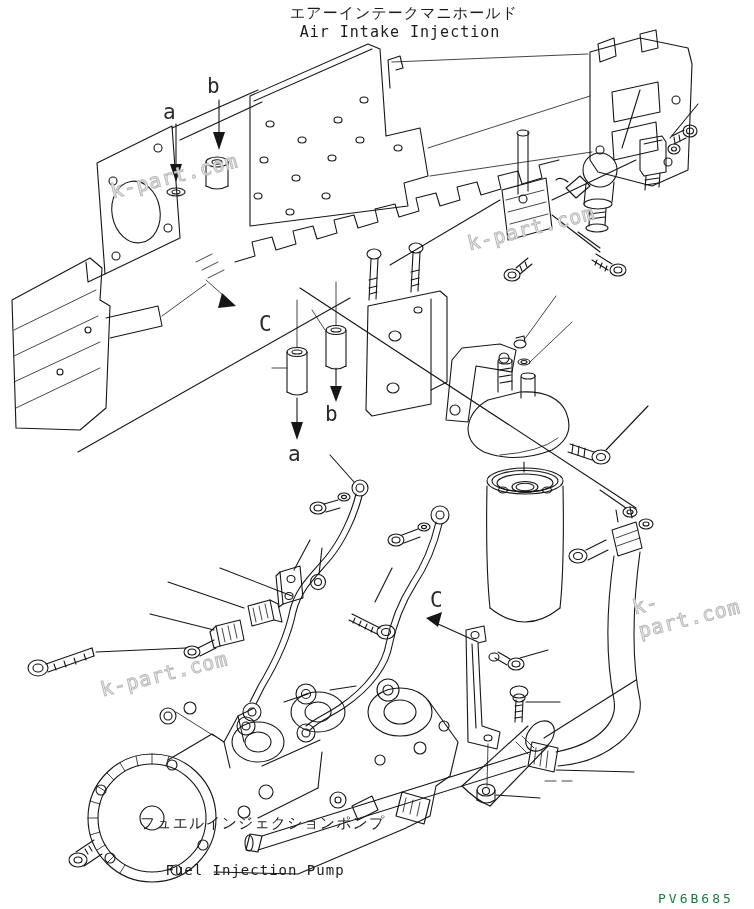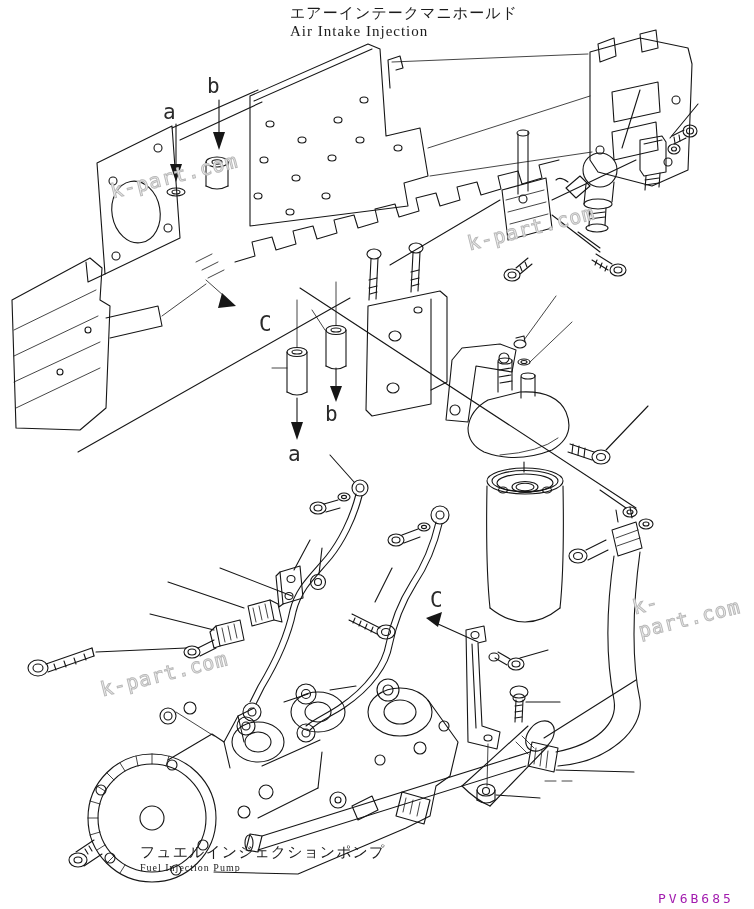--- a/index.html
+++ b/index.html
@@ -3,25 +3,25 @@
 <meta charset="utf-8">
 <style>
   html,body{margin:0;padding:0;background:#ffffff;}
   #page{position:relative;width:754px;height:909px;background:#ffffff;overflow:hidden;
         font-family:"DejaVu Sans Mono","Liberation Mono",monospace;}
   #art{position:absolute;left:0;top:0;}
   #art *{fill:none;stroke:#161616;stroke-width:1.1;stroke-linecap:round;stroke-linejoin:round;}
   #art .fill{fill:#161616;stroke:none;}
   #art .thin{stroke-width:0.8;}
   .lbl{position:absolute;color:#1c1c1c;white-space:nowrap;}
-  .title{font-size:15px;letter-spacing:1px;text-align:left;width:220px;font-family:Liberation Serif, serif;}
+  .title{font-size:15px;letter-spacing:1px;text-align:center;width:220px;}
   .seclbl{font-size:21px;color:#2a2a2a;}
   .wm{position:absolute;font-size:20px;letter-spacing:1px;color:#efefef;
       -webkit-text-stroke:1px #b9b9b9;transform:rotate(-14deg);transform-origin:left top;}
-  .code{font-size:13px;letter-spacing:3px;color:#a21caf;}
+  .code{font-size:13px;letter-spacing:3px;color:#15803d;}
 </style>
 </head>
 <body>
 
 <div id="page">
 
   <svg id="art" width="754" height="909" viewBox="0 0 754 909">
 
     <g>
       <path d="M97,163 L172,126 L180,238 L105,274 Z"></path>
@@ -492,22 +492,22 @@
       <path d="M322,548 L319,574"></path>
       <path d="M626,508 L600,490"></path>
       <path d="M496,795 L540,798"></path>
       <path d="M520,658 L548,650"></path>
     </g>
   </svg>
 
   <div class="lbl title" style="left:290px;top:4px;">エアーインテークマニホールド</div>
   <div class="lbl title" style="left:290px;top:23px;">Air Intake Injection</div>
 
-  <div class="lbl title" style="left:140px;top:843px;width:230px;">フュエルインジェクションポンプ</div>
-  <div class="lbl title" style="left:140px;top:862px;width:230px;font-size:10px;">Fuel Injection Pump</div>
+  <div class="lbl title" style="left:140px;top:814px;width:230px;">フュエルインジェクションポンプ</div>
+  <div class="lbl title" style="left:140px;top:862px;width:230px;font-size:14px;">Fuel Injection Pump</div>
 
   <div class="lbl code" style="left:658px;top:891px;">PV6B685</div>
 
   <div class="lbl seclbl" style="left:163px;top:100px;">a</div>
   <div class="lbl seclbl" style="left:207px;top:74px;">b</div>
   <div class="lbl seclbl" style="left:259px;top:312px;">C</div>
   <div class="lbl seclbl" style="left:325px;top:402px;">b</div>
   <div class="lbl seclbl" style="left:288px;top:442px;">a</div>
   <div class="lbl seclbl" style="left:430px;top:588px;">C</div>
 

